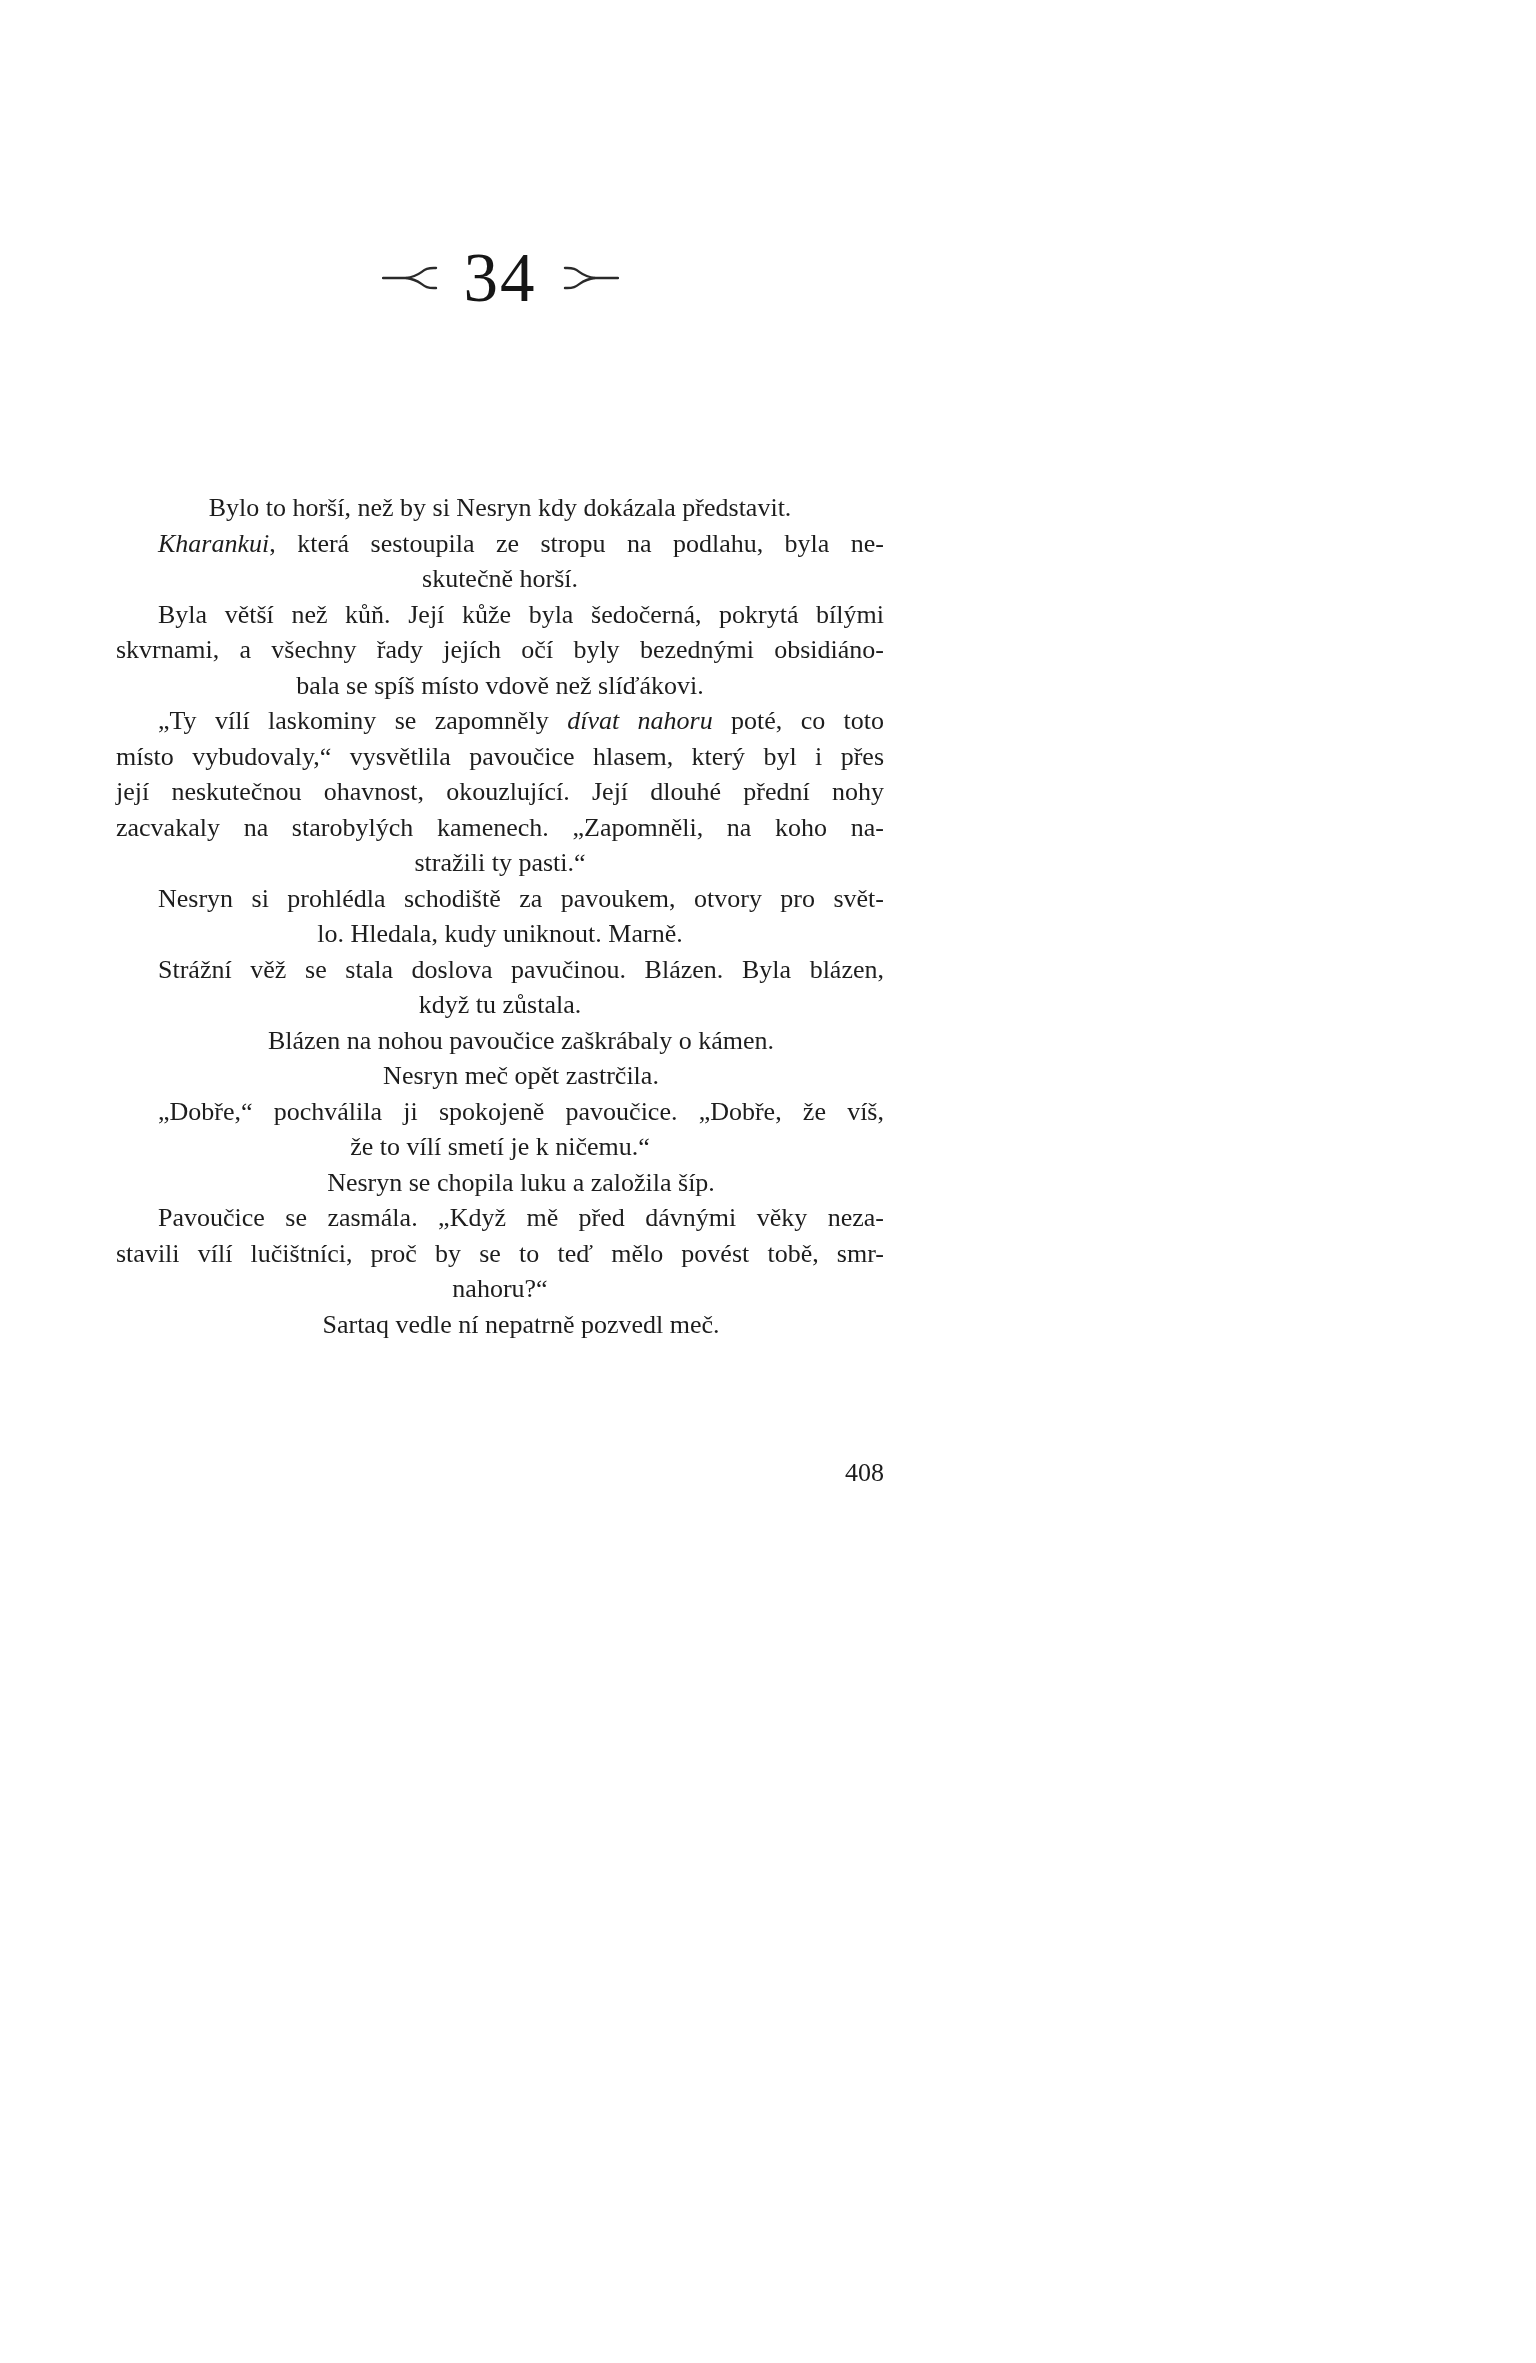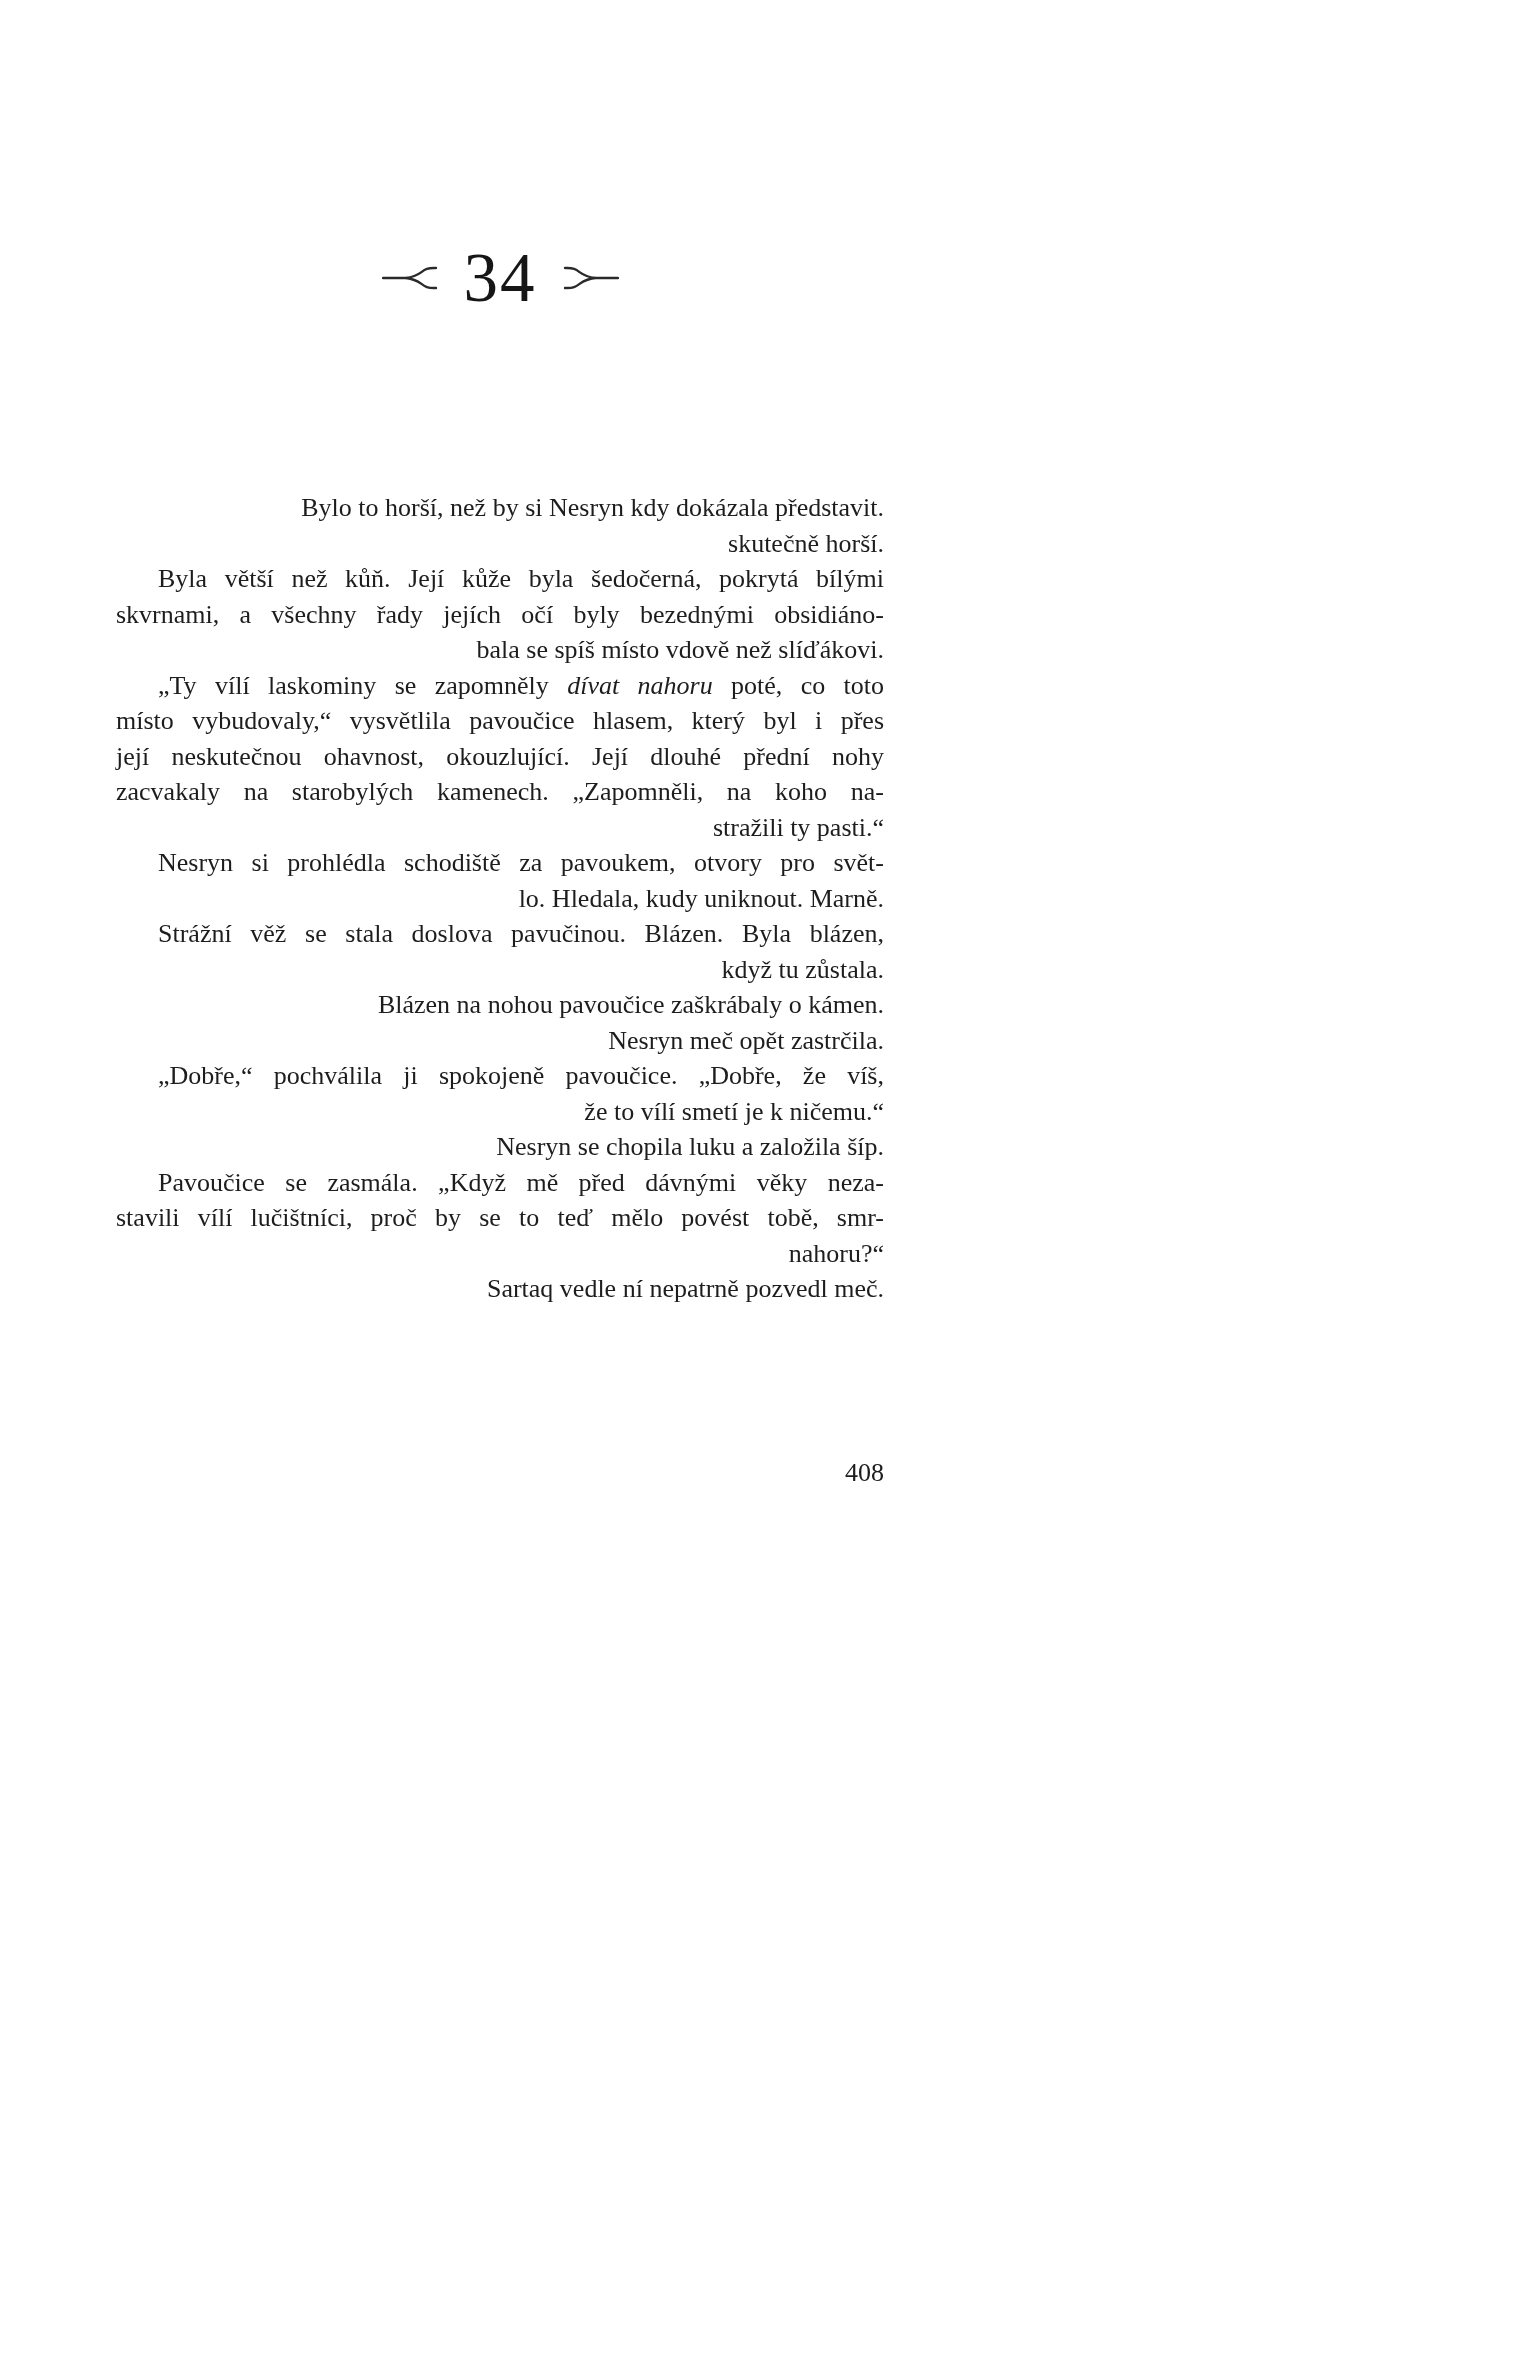--- a/index.html
+++ b/index.html
@@ -47,21 +47,21 @@
   .body-text {
     position: absolute;
     top: 490px;
     left: 116px;
     width: 768px;
     font-size: 26px;
     line-height: 35.5px;
     color: #1d1d1d;
   }
   .line {
-    text-align: right;
+    text-align: center;
     white-space: normal;
   }
   .line.justify {
     text-align: justify;
     text-align-last: justify;
   }
   .line.indent {
     text-indent: 42px;
   }
   .line em {
@@ -92,20 +92,21 @@
       <path d="M2,3 C18,2 14,11 32,13 C14,15 18,24 2,23"></path>
       <line x1="32" y1="13" x2="55" y2="13"></line>
     </svg>
   </div>
 
   <div class="body-text">
       <div class="paragraph">
         <div class="line"><span>Bylo to horší, než by si Nesryn kdy dokázala představit.</span></div>
       </div>
       <div class="paragraph">
+        <div class="line justify indent"><em>Kharankui</em><span>, která sestoupila ze stropu na podlahu, byla ne-</span></div>
         <div class="line"><span>skutečně horší.</span></div>
       </div>
       <div class="paragraph">
         <div class="line justify indent"><span>Byla větší než kůň. Její kůže byla šedočerná, pokrytá bílými</span></div>
         <div class="line justify"><span>skvrnami, a všechny řady jejích očí byly bezednými obsidiáno-</span></div>
         <div class="line"><span>bala se spíš místo vdově než slíďákovi.</span></div>
       </div>
       <div class="paragraph">
         <div class="line justify indent"><span>„Ty vílí laskominy se zapomněly </span><em>dívat nahoru</em><span> poté, co toto</span></div>
         <div class="line justify"><span>místo vybudovaly,“ vysvětlila pavoučice hlasem, který byl i přes</span></div>

